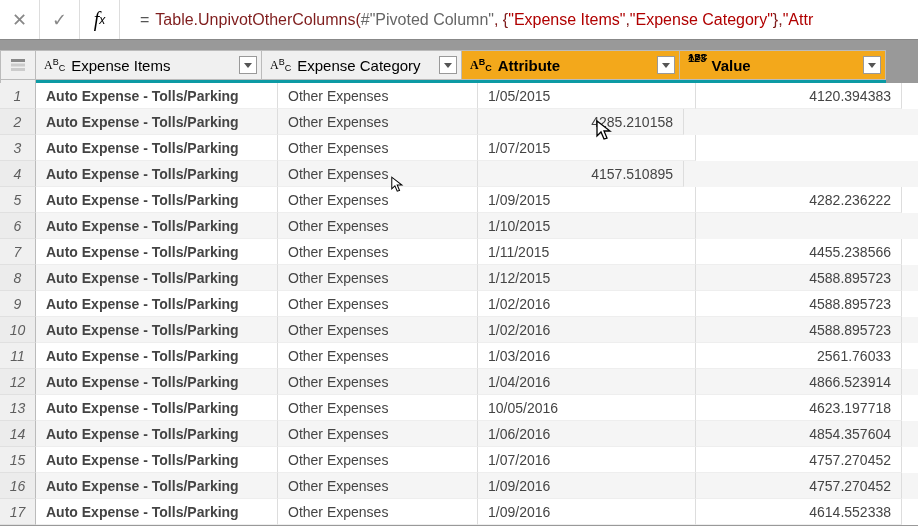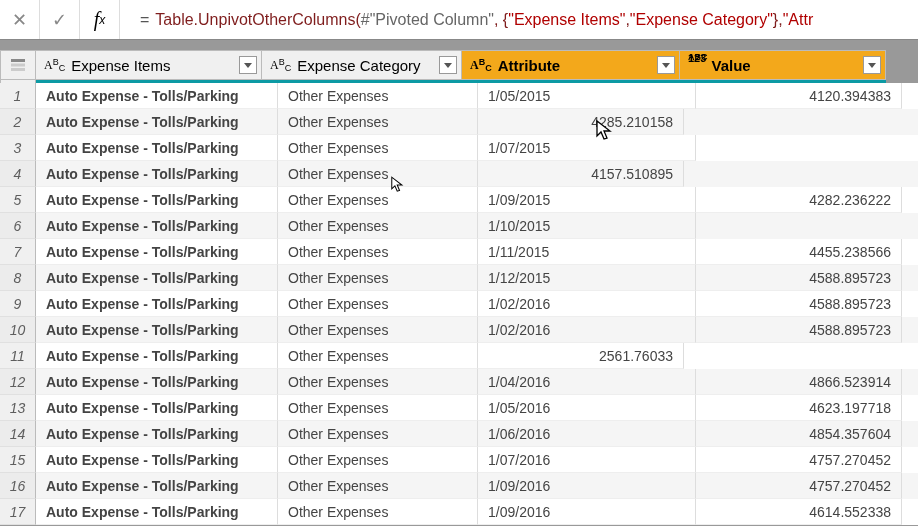--- a/index.html
+++ b/index.html
@@ -297,34 +297,35 @@
         <div class="row-num">10</div>
         <div class="cell col-a">Auto Expense - Tolls/Parking</div>
         <div class="cell col-b">Other Expenses</div>
         <div class="cell col-c">1/02/2016</div>
         <div class="cell col-d">4588.895723</div>
       </div>
       <div class="table-row">
         <div class="row-num">11</div>
         <div class="cell col-a">Auto Expense - Tolls/Parking</div>
         <div class="cell col-b">Other Expenses</div>
+        <div class="cell col-c">1/03/2016</div>
         <div class="cell col-d">2561.76033</div>
       </div>
       <div class="table-row alt">
         <div class="row-num">12</div>
         <div class="cell col-a">Auto Expense - Tolls/Parking</div>
         <div class="cell col-b">Other Expenses</div>
         <div class="cell col-c">1/04/2016</div>
         <div class="cell col-d">4866.523914</div>
       </div>
       <div class="table-row">
         <div class="row-num">13</div>
         <div class="cell col-a">Auto Expense - Tolls/Parking</div>
         <div class="cell col-b">Other Expenses</div>
-        <div class="cell col-c">1/05/2016</div>
+        <div class="cell col-c">10/05/2016</div>
         <div class="cell col-d">4623.197718</div>
       </div>
       <div class="table-row alt">
         <div class="row-num">14</div>
         <div class="cell col-a">Auto Expense - Tolls/Parking</div>
         <div class="cell col-b">Other Expenses</div>
         <div class="cell col-c">1/06/2016</div>
         <div class="cell col-d">4854.357604</div>
       </div>
       <div class="table-row">

